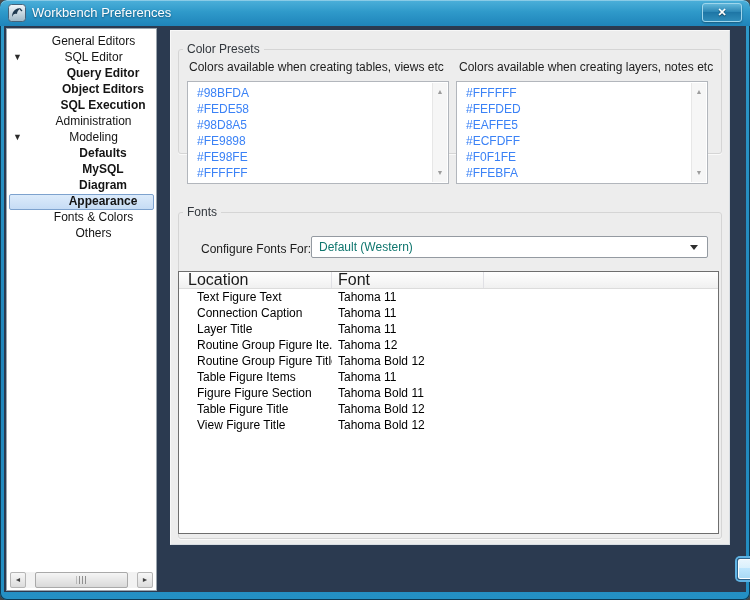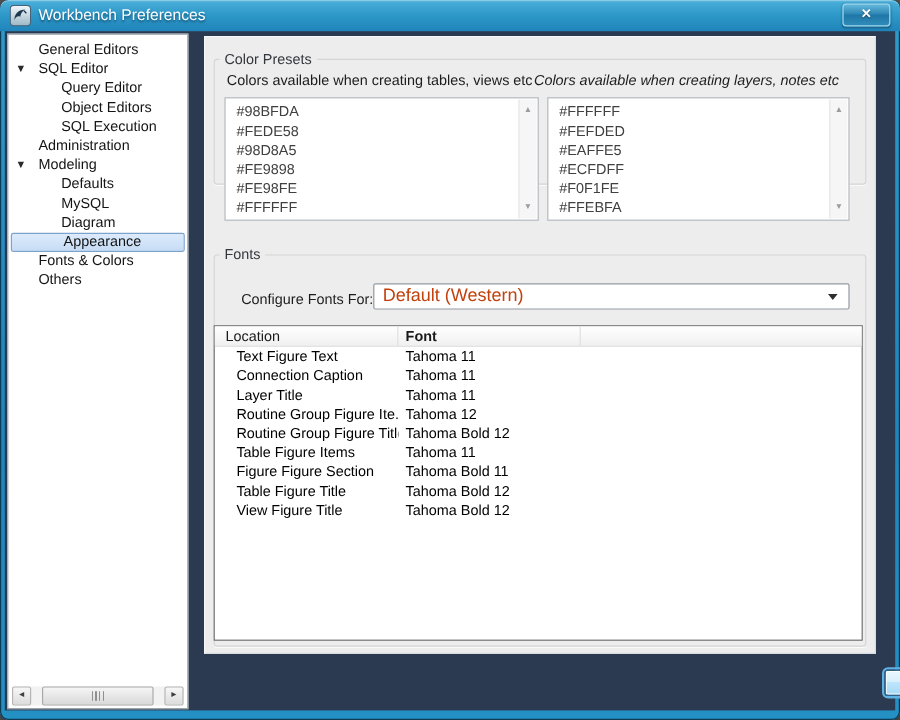--- a/index.html
+++ b/index.html
@@ -20,60 +20,60 @@
   
   .client{position:absolute;left:4px;top:26px;right:4px;bottom:8px;background:#2b3a50;}
   
   .sidebar{position:absolute;left:2px;top:2px;width:151px;height:563px;background:#fff;
     border:1px solid #9aa4ad;}
   .tree{position:absolute;left:1px;top:5px;right:1px;}
   .tree-row{position:relative;height:16px;line-height:15px;font-size:12px;color:#141414;cursor:default;}
   .tree-row.selected{background:linear-gradient(180deg,#dcebfb,#c6dcf5);border:1px solid #7da2ce;border-radius:2px;
     margin:0 1px;line-height:13px;}
   .expander{position:absolute;left:5px;top:0;font-size:9px;color:#2b2b2b;line-height:15px;}
-  .tree-label{display:block;white-space:nowrap;}
+  .tree-label{display:block;white-space:nowrap;text-align:center;}
   .ind1{margin-left:24px;}
-  .ind2{margin-left:43px;}
+  .ind2{margin-left:43px;font-weight:bold;}
   
   .hscroll{position:absolute;left:3px;right:3px;bottom:2px;height:16px;display:flex;align-items:stretch;
     background:#f2f2f2;}
   .sb-btn{width:16px;border:1px solid #b5b5b5;border-radius:2px;background:linear-gradient(180deg,#f7f7f7,#dcdcdc);
     color:#3f3f3f;font-size:7px;text-align:center;line-height:14px;cursor:pointer;}
   .sb-thumb{flex:1;margin:0 9px;border:1px solid #a9a9a9;border-radius:2px;
     background:linear-gradient(180deg,#f5f5f5,#d9d9d9);position:relative;cursor:grab;}
   .sb-grip{position:absolute;left:50%;top:3px;bottom:3px;width:11px;transform:translateX(-50%);
     background:repeating-linear-gradient(90deg,#8f8f8f 0 1px,transparent 1px 3px);}
   
   .panel{position:absolute;left:166px;top:4px;width:560px;height:515px;background:#ededed;
     border:1px solid #f6f6f6;border-color:#f8f8f8 #d8dde2 #d8dde2 #f8f8f8;}
   .groupbox{position:absolute;border:1px solid #d5d5d5;border-radius:3px;box-shadow:0 1px 0 rgba(255,255,255,.7);}
   .gb-label{position:absolute;top:-8px;left:4px;background:#ededed;padding:0 4px;font-size:12px;color:#32373d;}
   .gb1{left:7px;top:18px;width:544px;height:105px;}
   .gb2{left:7px;top:181px;width:544px;height:327px;padding-left:30px;}
   .list-caption{position:absolute;top:10px;font-size:12px;color:#1c1c1c;white-space:nowrap;}
-  .cap1{left:10px;}  .cap2{left:266px;font-style:italic;}
+  .cap1{left:10px;}  .cap2{left:280px;}
   .listbox{position:absolute;top:31px;height:103px;background:#fff;border:1px solid #b2b6bc;}
   .lb1{left:8px;width:262px;}  .lb2{left:277px;width:252px;}
   .lb-lines{position:absolute;left:9px;top:3px;right:18px;}
-  .color-line{height:16px;line-height:16px;font-size:12px;color:#404040;}
+  .color-line{height:16px;line-height:16px;font-size:12px;color:#3b82f6;}
   .vscroll{position:absolute;top:1px;bottom:1px;right:1px;width:15px;background:#f6f6f6;border-left:1px solid #e7e7e7;}
   .vs-up,.vs-down{position:absolute;left:0;right:0;height:14px;text-align:center;font-size:7px;color:#9c9c9c;line-height:14px;cursor:pointer;}
   .vs-up{top:2px;} .vs-down{bottom:2px;}
   
   .cfg-label{position:absolute;left:22px;top:29px;font-size:12px;color:#1c1c1c;}
   .combo{position:absolute;left:132px;top:23px;width:397px;height:22px;background:#fff;border:1px solid #949aa1;
     border-radius:2px;cursor:pointer;}
-  .combo-value{position:absolute;left:7px;top:0;height:20px;line-height:20px;font-size:15px;color:#c2410c;}
+  .combo-value{position:absolute;left:7px;top:0;height:20px;line-height:20px;font-size:12px;color:#0f766e;}
   .combo-arrow{position:absolute;right:9px;top:8px;width:0;height:0;border-left:4px solid transparent;
     border-right:4px solid transparent;border-top:5px solid #2e2e2e;}
   .font-table{position:absolute;left:-1px;top:58px;width:541px;height:263px;background:#fff;border:1px solid #6e6e6e;}
   .ft-header{display:flex;height:17px;background:linear-gradient(180deg,#ffffff,#f0f0f0);border-bottom:1px solid #dcdcdc;}
-  .ft-h{font-size:12px;color:#1a1a1a;line-height:16px;border-right:1px solid #e0e0e5;cursor:pointer;}
+  .ft-h{font-size:16px;color:#1a1a1a;line-height:16px;border-right:1px solid #e0e0e5;cursor:pointer;}
   .ft-h1{width:153px;padding-left:9px;}
-  .ft-h2{width:152px;padding-left:6px;font-weight:bold;}
+  .ft-h2{width:152px;padding-left:6px;}
   .ft-h3{flex:1;border-right:none;}
   .ft-row{display:flex;height:16px;line-height:16px;font-size:12px;color:#000;cursor:default;justify-content:space-between;}
   .ft-c1{width:153px;padding-left:18px;white-space:nowrap;overflow:hidden;}
   .ft-c2{flex:1;padding-left:6px;white-space:nowrap;}
   
   .btn{position:absolute;top:527px;height:22px;font-size:12px;color:#000;text-align:center;line-height:20px;
     border-radius:3px;cursor:pointer;}
   .btn-ok{left:566px;width:70px;border:1px solid #2c628b;
     background:linear-gradient(180deg,#eaf6fd 0%,#d9f0fc 45%,#bee6fd 46%,#a7d9f5 100%);
     box-shadow:0 0 0 2px #5fb2e2,inset 0 0 0 1px #fcfefe;}

